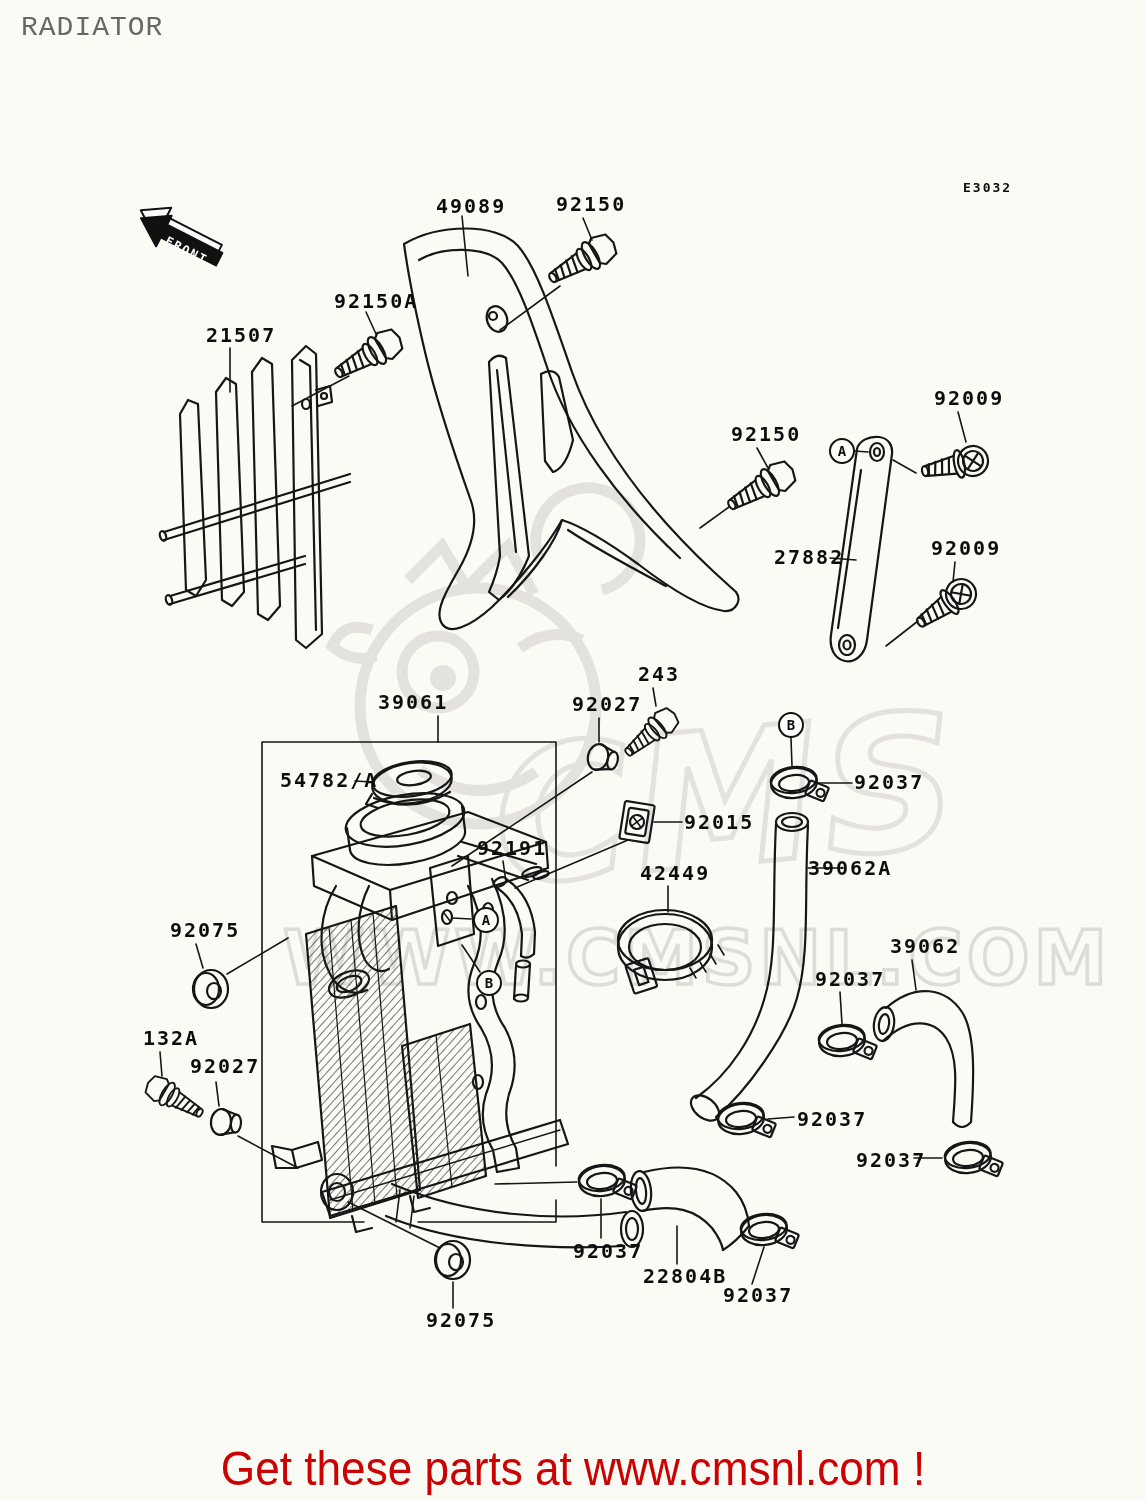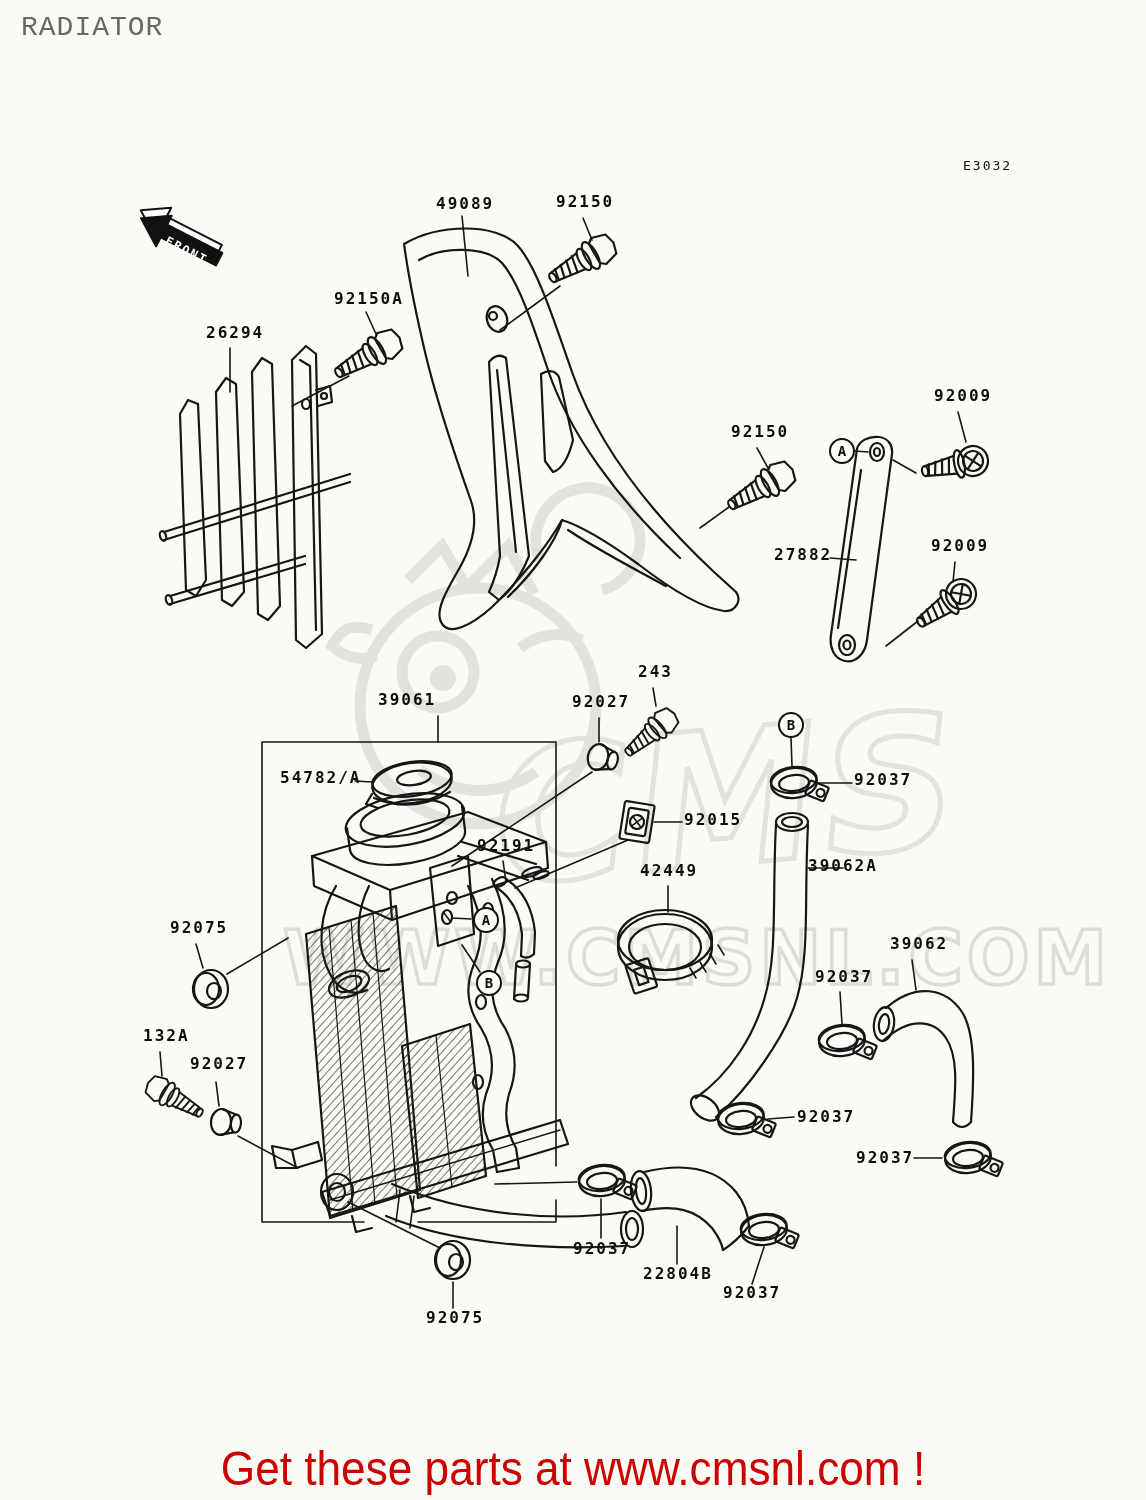--- a/index.html
+++ b/index.html
@@ -10,28 +10,28 @@
     overflow:hidden;
     font-family:"DejaVu Sans","Liberation Sans",sans-serif;
   }
   #art{position:absolute;left:0;top:0;}
   .page-title{
     position:absolute;left:21px;top:12px;
     font-family:Liberation Mono, monospace;
     font-size:28px;color:#676767;letter-spacing:1px;
   }
   .diagram-code{
-    position:absolute;left:963px;top:158px;
+    position:absolute;left:963px;top:180px;
     font-family:"DejaVu Sans Mono","Liberation Mono",monospace;
-    font-weight:normal;font-size:13px;letter-spacing:2px;color:#0d0d0d;
+    font-weight:bold;font-size:13px;letter-spacing:2px;color:#0d0d0d;
   }
   .plbl{
     position:absolute;
     font-family:"DejaVu Sans Mono","Liberation Mono",monospace;
-    font-weight:bold;font-size:16px;letter-spacing:2px;
+    font-weight:bold;font-size:20px;letter-spacing:2px;
     color:#0d0d0d;white-space:nowrap;line-height:1;
   }
   .callout{
     position:absolute;width:26px;height:26px;
     border:2px solid #111;border-radius:50%;
     background:#fdfdf9;box-sizing:border-box;
     display:flex;align-items:center;justify-content:center;
     font-family:"DejaVu Sans Mono","Liberation Mono",monospace;
     font-weight:bold;font-size:14px;color:#0d0d0d;line-height:1;
   }
@@ -356,21 +356,21 @@
     </g>
   </g>
 </svg>
 
 <div class="page-title">RADIATOR</div>
 <div class="diagram-code">E3032</div>
 
 <div class="plbl" style="left:436px;top:196px">49089</div>
 <div class="plbl" style="left:556px;top:194px">92150</div>
 <div class="plbl" style="left:334px;top:291px">92150A</div>
-<div class="plbl" style="left:206px;top:325px">26294</div>
+<div class="plbl" style="left:206px;top:325px">21507</div>
 <div class="plbl" style="left:731px;top:424px">92150</div>
 <div class="plbl" style="left:934px;top:388px">92009</div>
 <div class="plbl" style="left:774px;top:547px">27882</div>
 <div class="plbl" style="left:931px;top:538px">92009</div>
 <div class="plbl" style="left:378px;top:692px">39061</div>
 <div class="plbl" style="left:572px;top:694px">92027</div>
 <div class="plbl" style="left:638px;top:664px">243</div>
 <div class="plbl" style="left:280px;top:770px">54782/A</div>
 <div class="plbl" style="left:684px;top:812px">92015</div>
 <div class="plbl" style="left:477px;top:838px">92191</div>

